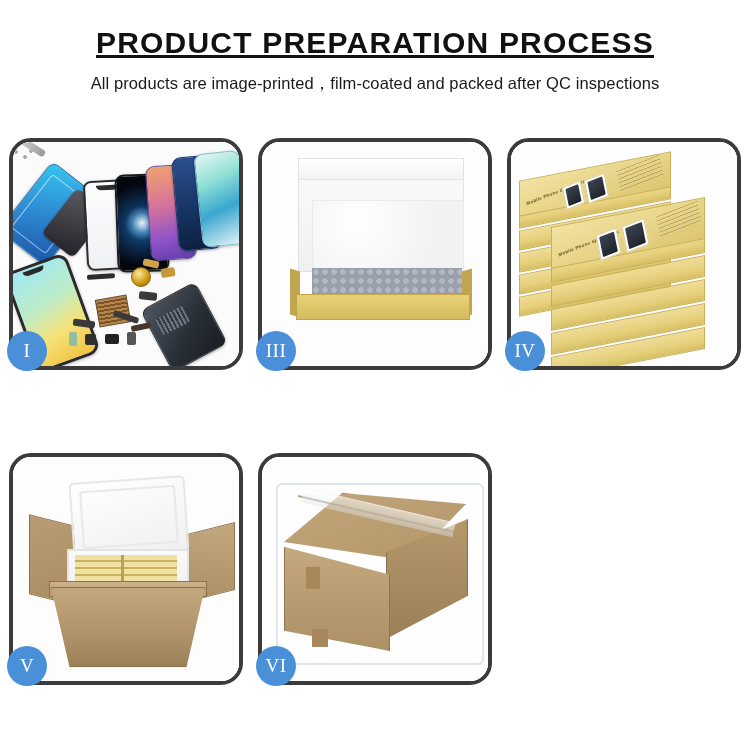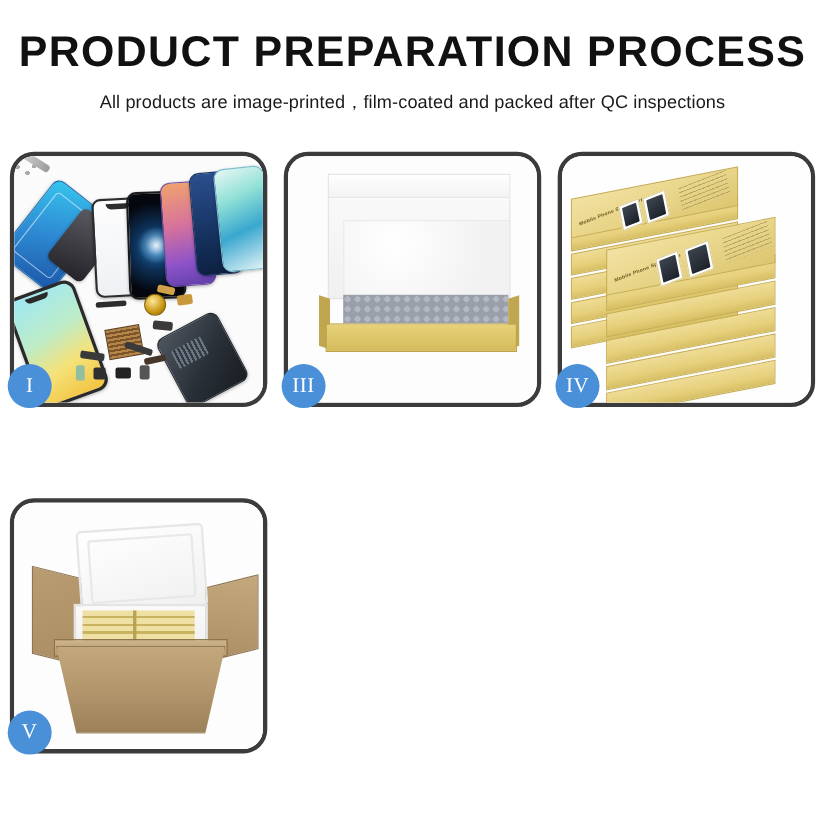--- a/index.html
+++ b/index.html
@@ -8,26 +8,27 @@
     background:#ffffff;
     font-family:"Liberation Sans", sans-serif;
     overflow:hidden;
     position:relative;
   }
   .page{width:750px;height:750px;position:relative;}
 
   
   .header{width:750px;padding-top:28px;text-align:center;}
   .title{
-    font-size:39px;
+    font-size:30px;
     font-weight:700;
     letter-spacing:1.2px;
     color:#111111;
     line-height:1;
     white-space:nowrap;
+    text-decoration:underline;
   }
   .subtitle{
     margin-top:15px;
     font-size:16.5px;
     font-weight:400;
     color:#1a1a1a;
     letter-spacing:.1px;
     white-space:nowrap;
   }
 
@@ -492,15 +493,30 @@
           <div class="b5-foambox"></div>
           <div class="b5-rows"></div>
           <div class="b5-divider"></div>
           <div class="b5-rim"></div>
           <div class="b5-body"></div>
         </div>
       </div>
       <div class="badge">V</div>
     </div>
 
+    <div class="panel">
+      <div class="inner">
+        <div class="b6-bg">
+          <div class="b6-wrap"></div>
+          <div class="b6-top"></div>
+          <div class="b6-side"></div>
+          <div class="b6-front"></div>
+          <div class="b6-seam"></div>
+          <div class="b6-tape"></div>
+          <div class="b6-tab1"></div>
+          <div class="b6-tab2"></div>
+        </div>
+      </div>
+      <div class="badge">VI</div>
+    </div>
 
   </div>
 </div>
 
 </body></html>

